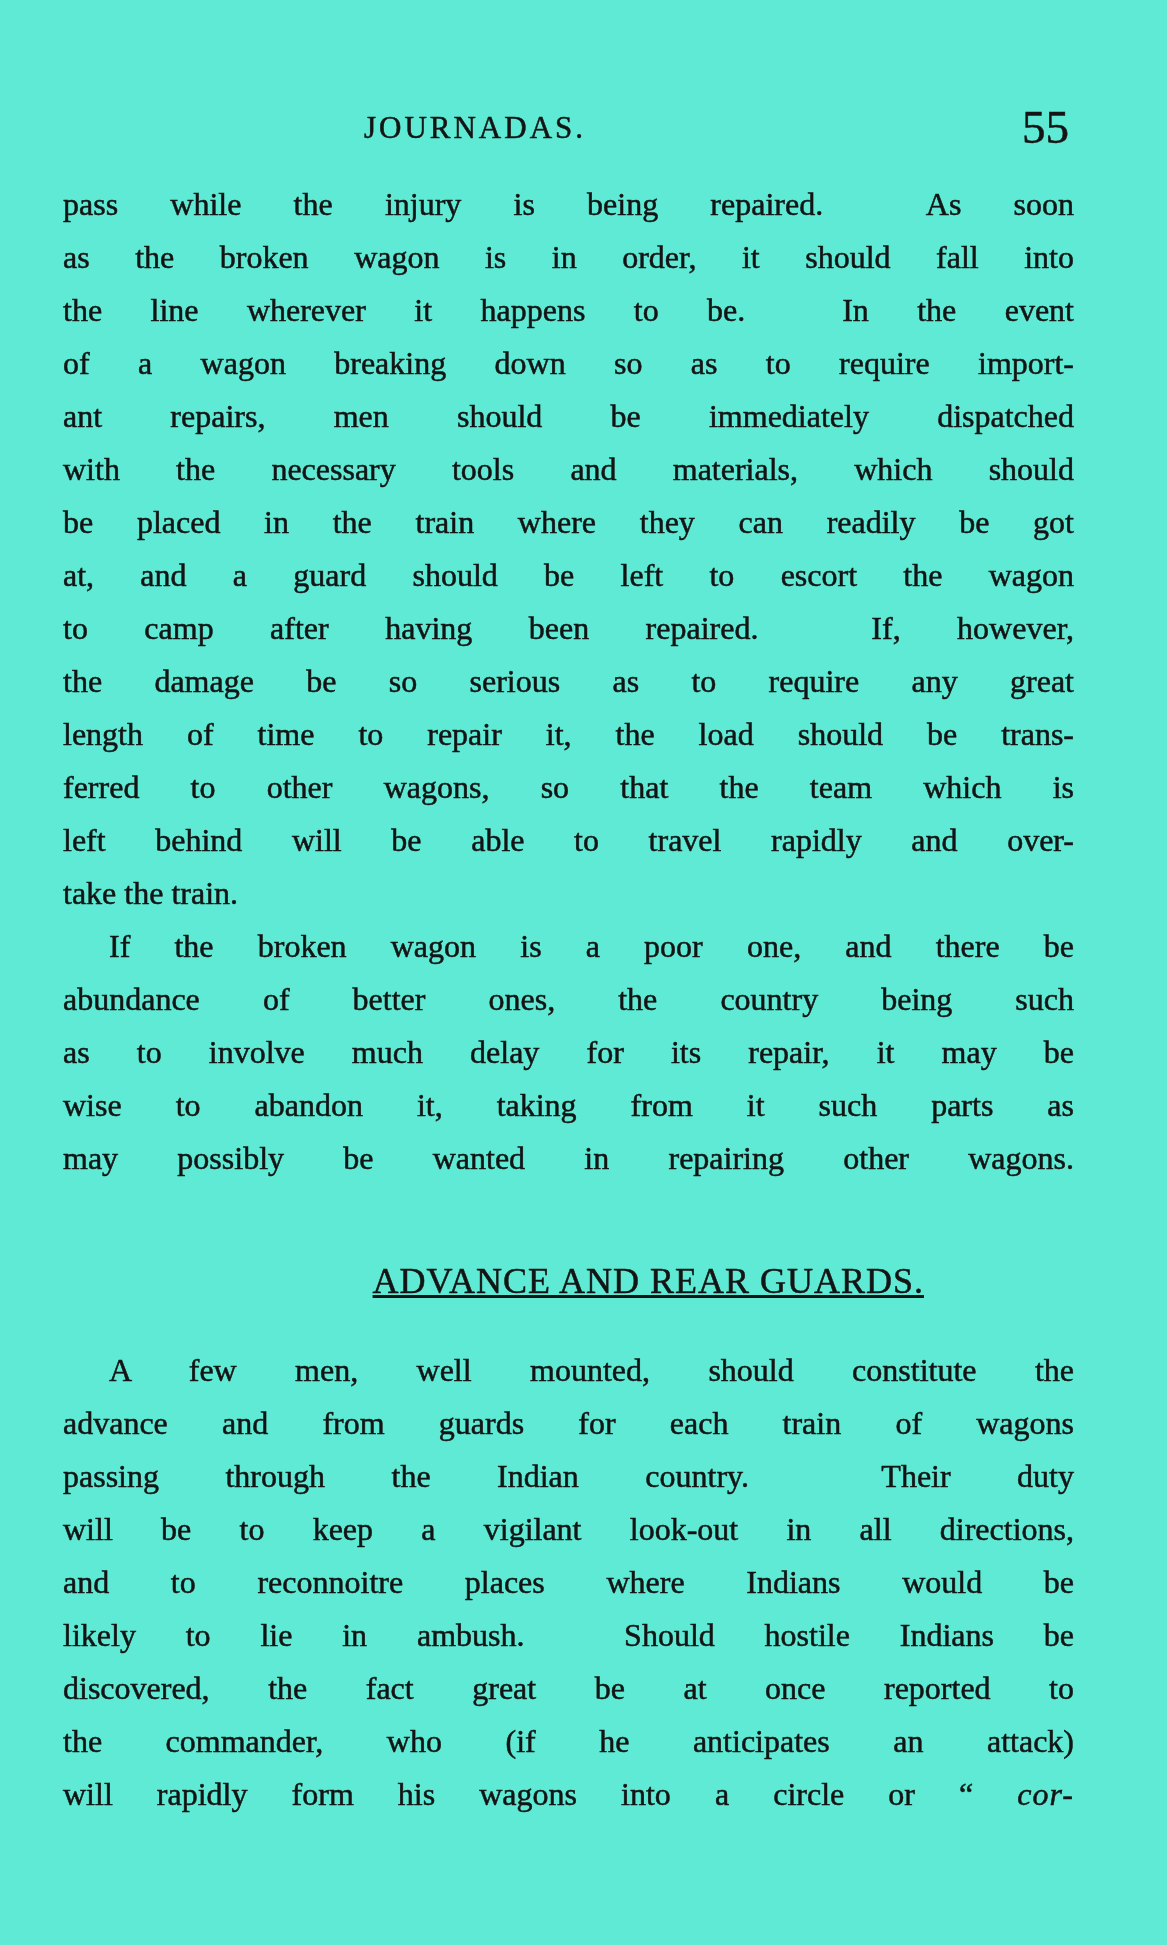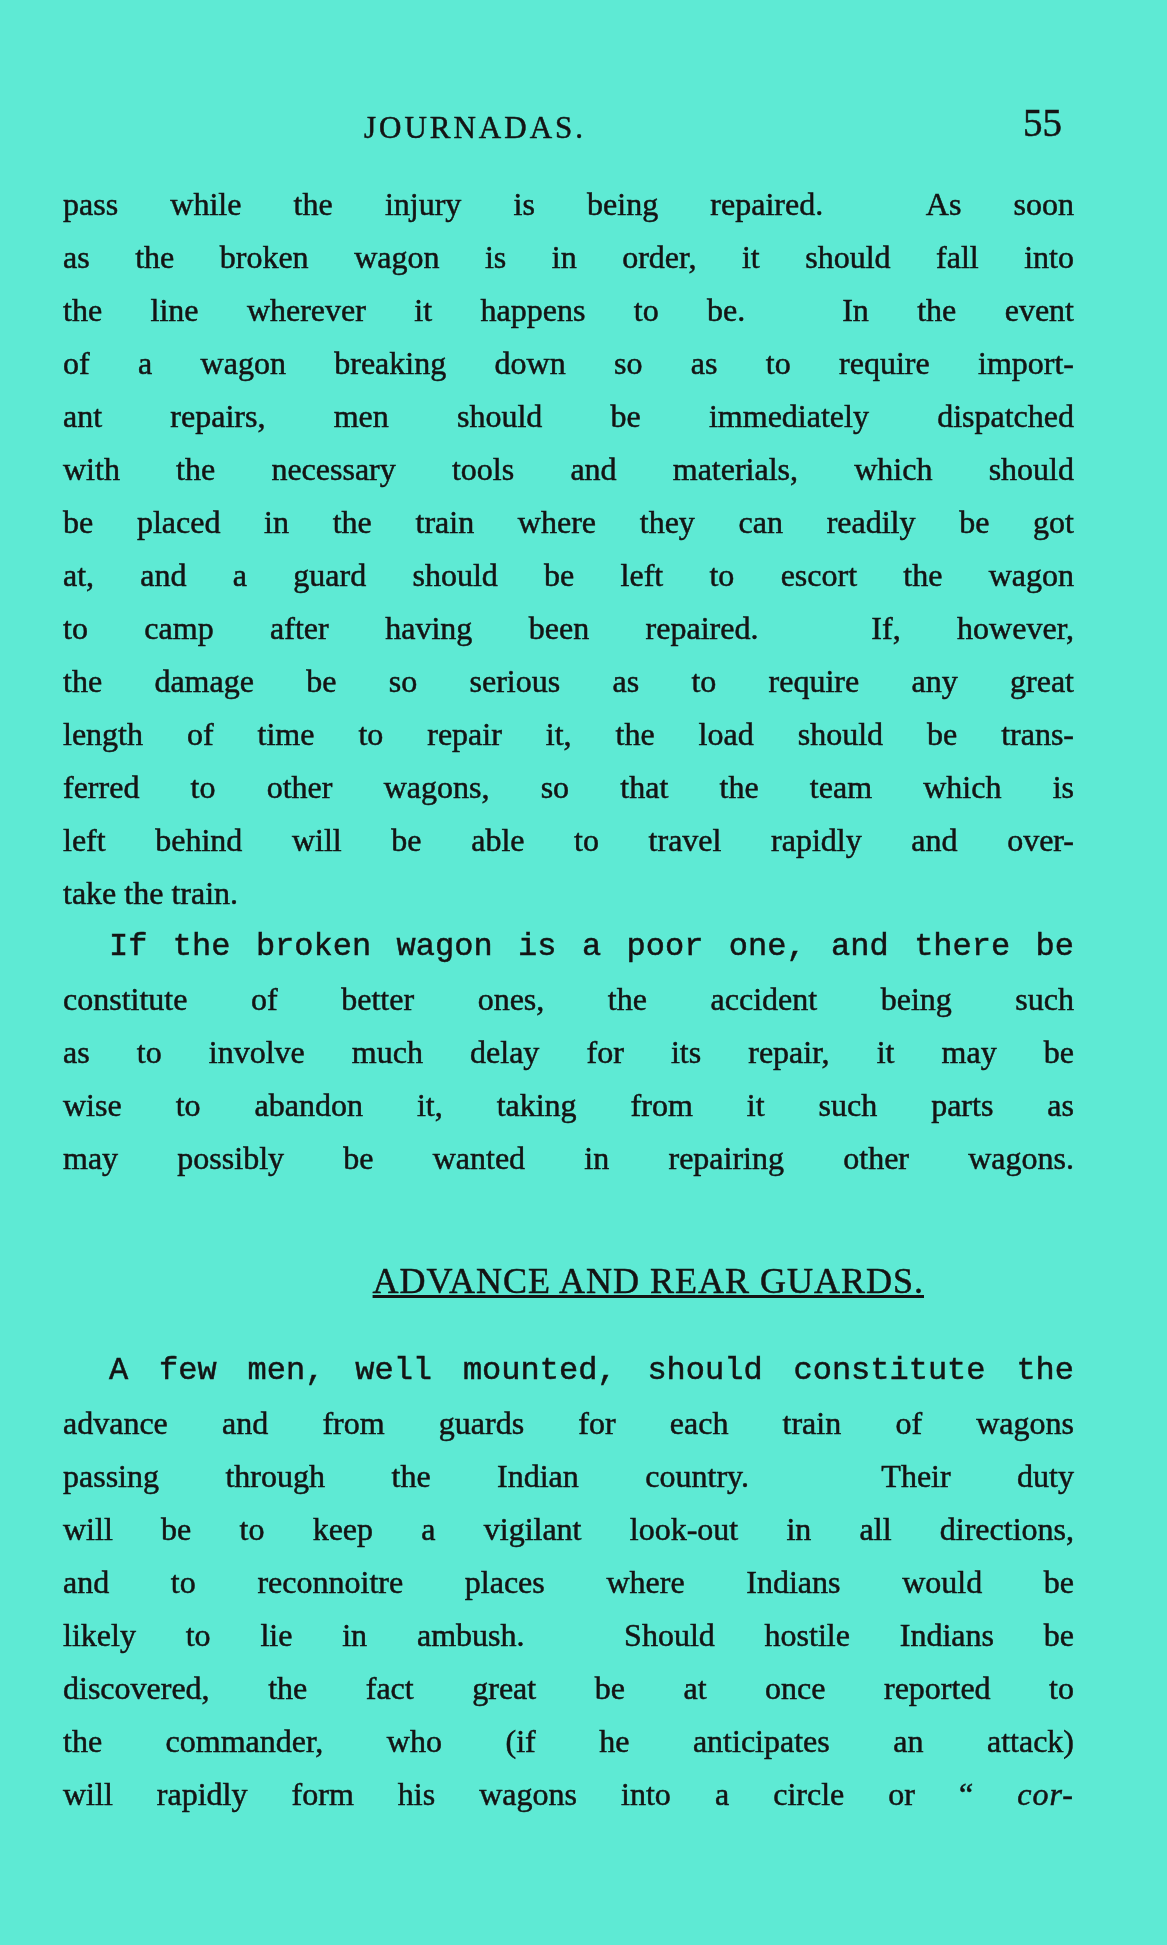--- a/index.html
+++ b/index.html
@@ -16,36 +16,36 @@
   .running-header {
     position:absolute; top:100px; left:63px; width:1011px; height:48px;
   }
   .head-title {
     position:absolute; left:0; top:10px; width:824px;
     text-align:center;
     font-size:31px; letter-spacing:3px;
     font-variant:normal;
   }
   .page-number {
-    position:absolute; right:12px; top:0;
-    font-size:39px;
+    position:absolute; right:5px; top:0;
+    font-size:47px;
     text-align:right;
   }
   .body-text {
     position:absolute; top:178px; left:63px; width:1011px;
   }
   .paragraph { margin:0; }
   .line {
     font-size:32px;
     line-height:53px;
     text-align:justify;
     text-align-last:justify;
     text-justify:inter-word;
   }
-  .line.indent { text-indent:46px;font-family:Liberation Mono, monospace; }
+  .line.indent { text-indent:46px; }
   .line.no-just { text-align-last:left; }
   .section-heading {
     margin-top:70px; margin-bottom:36px;
     padding-right:150px;
     font-size:36px; line-height:53px;
     letter-spacing:1px;
     text-align:right;
     text-decoration:underline;
   }
   .line i { font-style:italic; letter-spacing:1px; }
@@ -70,21 +70,21 @@
         <div class="line">at, and a guard should be left to escort the wagon</div>
         <div class="line">to camp after having been repaired.&nbsp; If, however,</div>
         <div class="line">the damage be so serious as to require any great</div>
         <div class="line">length of time to repair it, the load should be trans-</div>
         <div class="line">ferred to other wagons, so that the team which is</div>
         <div class="line">left behind will be able to travel rapidly and over-</div>
         <div class="line no-just">take the train.</div>
       </div>
       <div class="paragraph">
         <div class="line indent">If the broken wagon is a poor one, and there be</div>
-        <div class="line">constitute of better ones, the accident being such</div>
+        <div class="line">abundance of better ones, the country being such</div>
         <div class="line">as to involve much delay for its repair, it may be</div>
         <div class="line">wise to abandon it, taking from it such parts as</div>
         <div class="line">may possibly be wanted in repairing other wagons.</div>
       </div>
       <div class="section-heading">ADVANCE AND REAR GUARDS.</div>
       <div class="paragraph">
         <div class="line indent">A few men, well mounted, should constitute the</div>
         <div class="line">advance and from guards for each train of wagons</div>
         <div class="line">passing through the Indian country.&nbsp; Their duty</div>
         <div class="line">will be to keep a vigilant look-out in all directions,</div>

